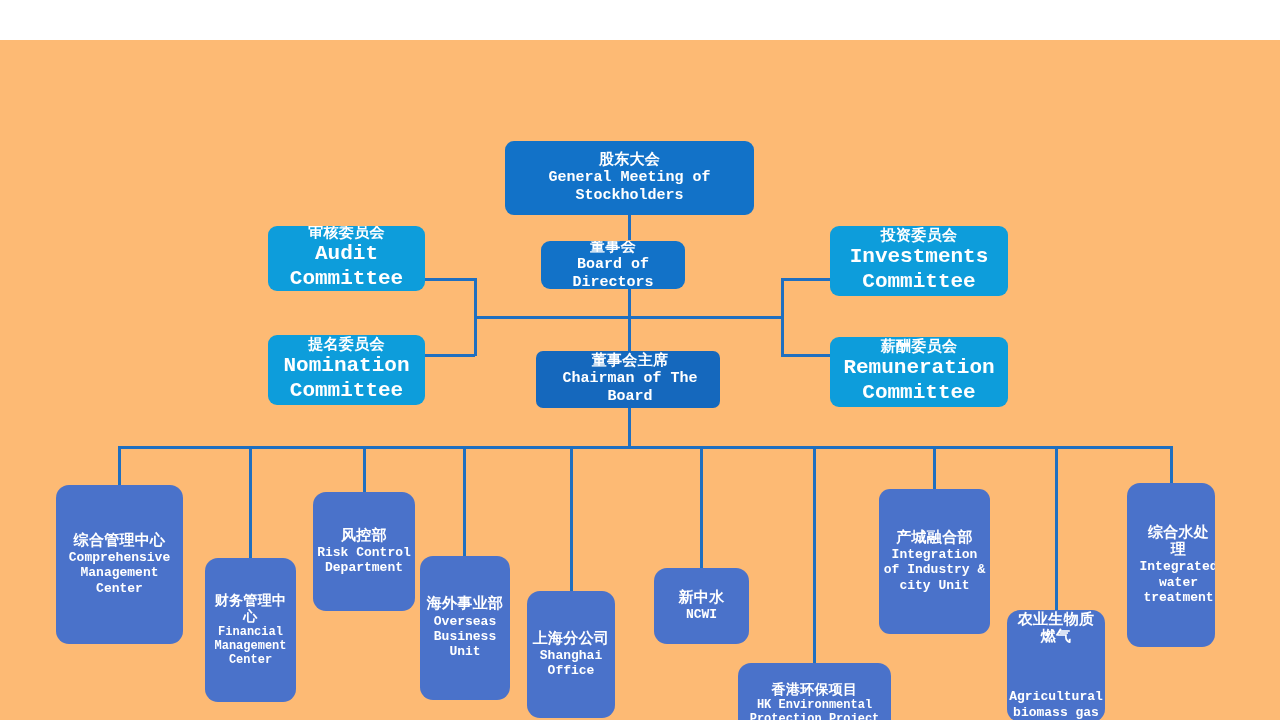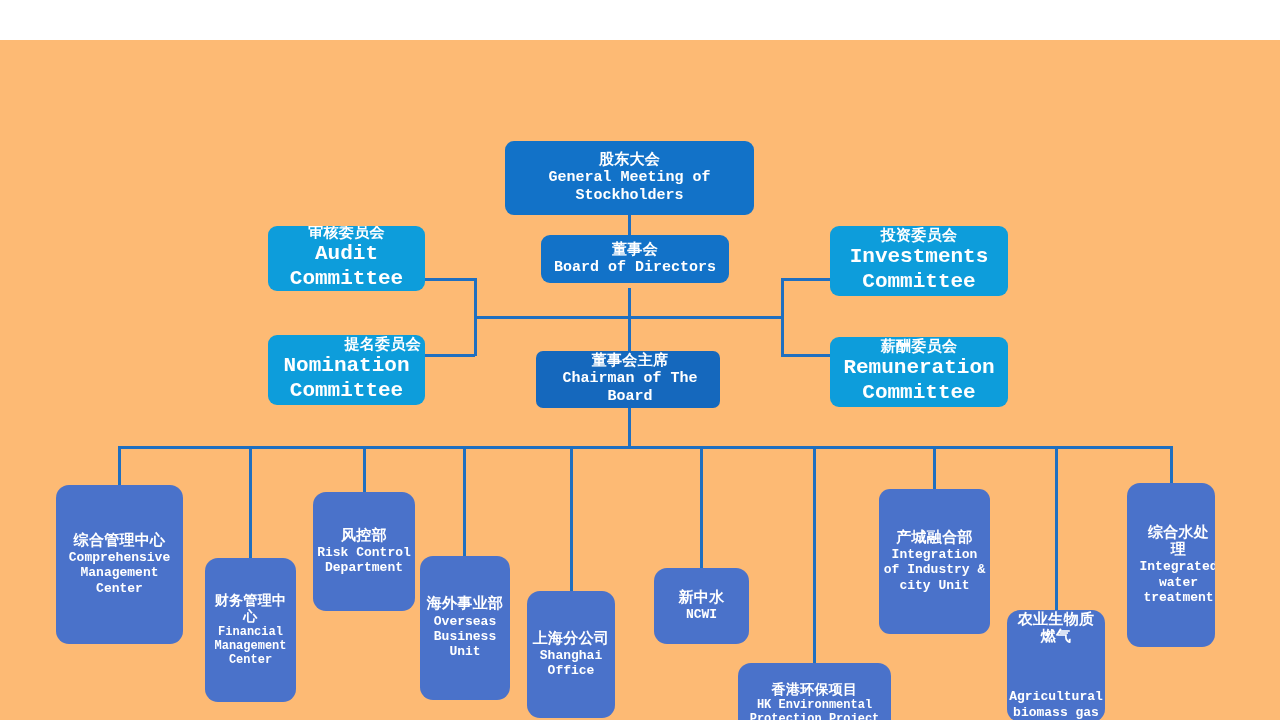--- a/index.html
+++ b/index.html
@@ -106,36 +106,36 @@
   <div class="line v" style="left:813px; top:406px; height:217px;"></div>
   <div class="line v" style="left:933px; top:406px; height:43px;"></div>
   <div class="line v" style="left:1055px; top:406px; height:164px;"></div>
   <div class="line v" style="left:1170px; top:406px; height:37px;"></div>
 
   <div class="node tier-top" style="left:505px; top:101px; width:249px; height:74px;">
     <span class="cn">股东大会</span>
     <span class="en">General Meeting of Stockholders</span>
   </div>
 
-  <div class="node tier-top" style="left:541px; top:195px; width:188px; height:48px;">
+  <div class="node tier-top" style="left:541px; top:201px; width:144px; height:48px;">
     <span class="cn">董事会</span>
     <span class="en">Board of Directors</span>
   </div>
 
   <div class="node tier-chair" style="left:536px; top:311px; width:184px; height:57px;padding-left:8px;">
     <span class="cn">董事会主席</span>
     <span class="en">Chairman of The Board</span>
   </div>
 
   <div class="node tier-comm" style="left:268px; top:186px; width:157px; height:65px;">
     <span class="cn">审核委员会</span>
     <span class="en">Audit Committee</span>
   </div>
 
-  <div class="node tier-comm" style="left:268px; top:295px; width:157px; height:70px;align-items:flex-end;">
+  <div class="node tier-comm" style="left:268px; top:295px; width:157px; height:70px;">
     <span class="cn">提名委员会</span>
     <span class="en">Nomination Committee</span>
   </div>
 
   <div class="node tier-comm" style="left:830px; top:186px; width:178px; height:70px;">
     <span class="cn">投资委员会</span>
     <span class="en">Investments Committee</span>
   </div>
 
   <div class="node tier-comm" style="left:830px; top:297px; width:178px; height:70px;">

